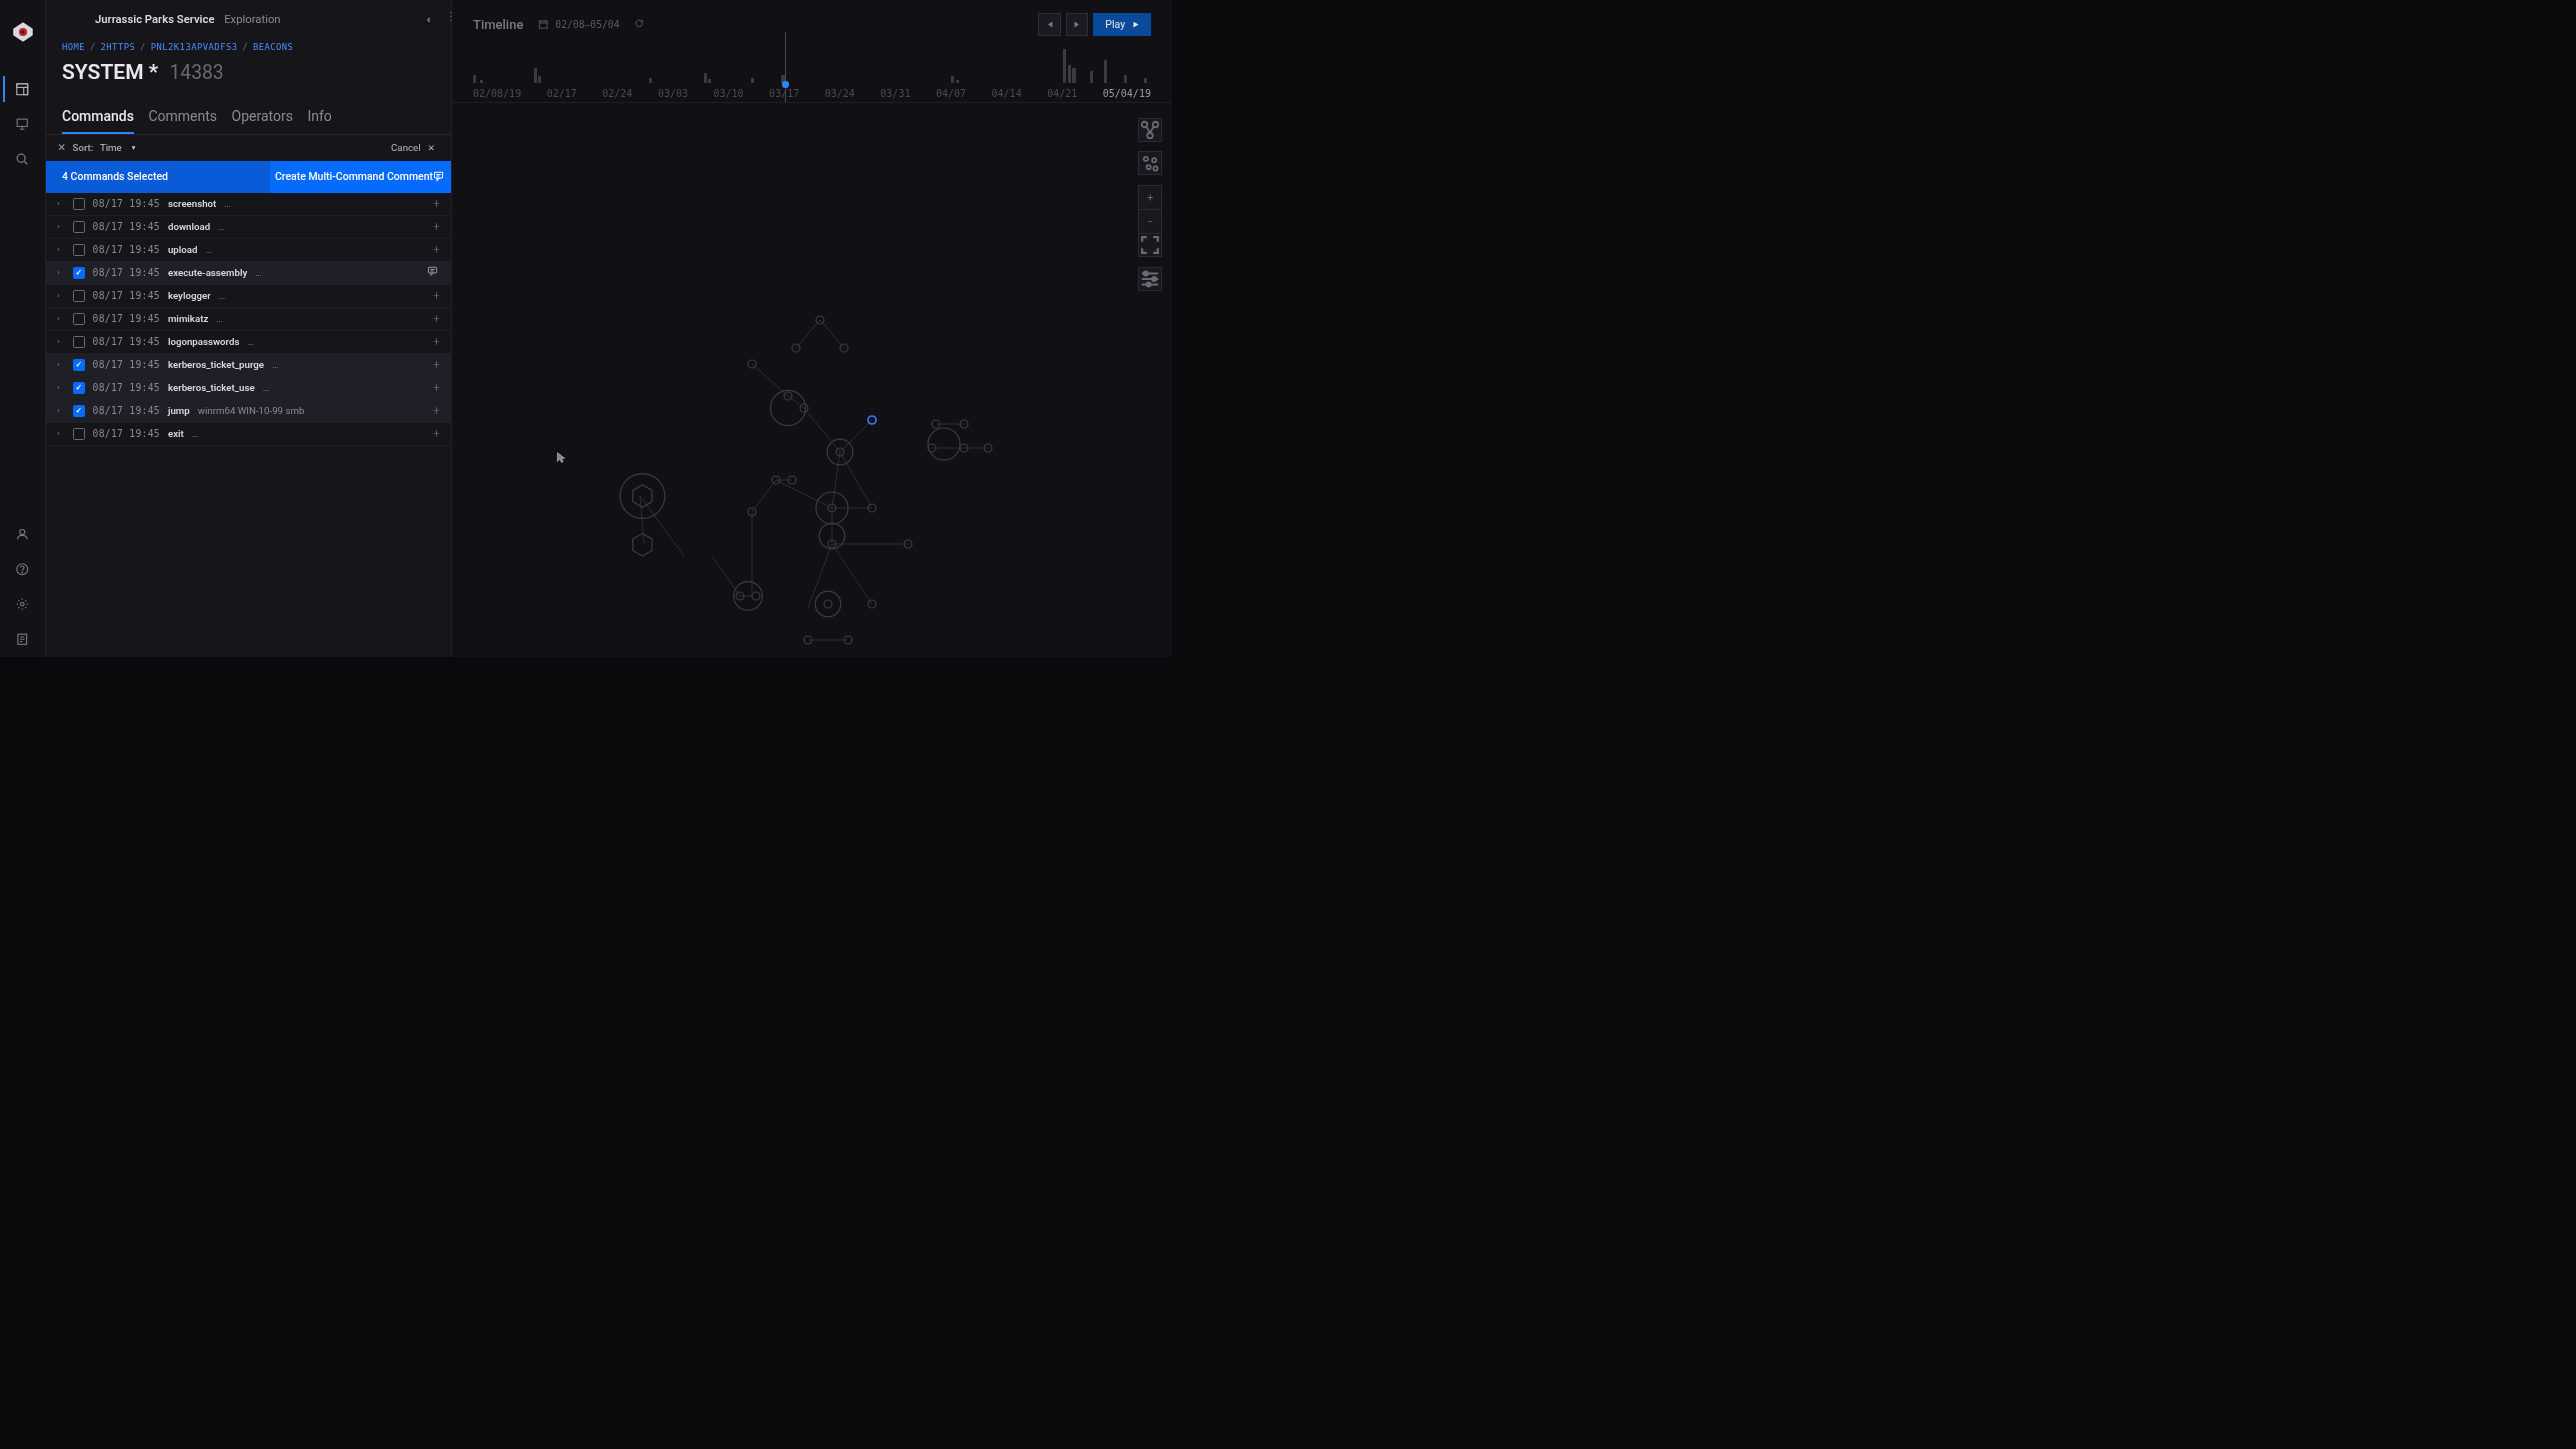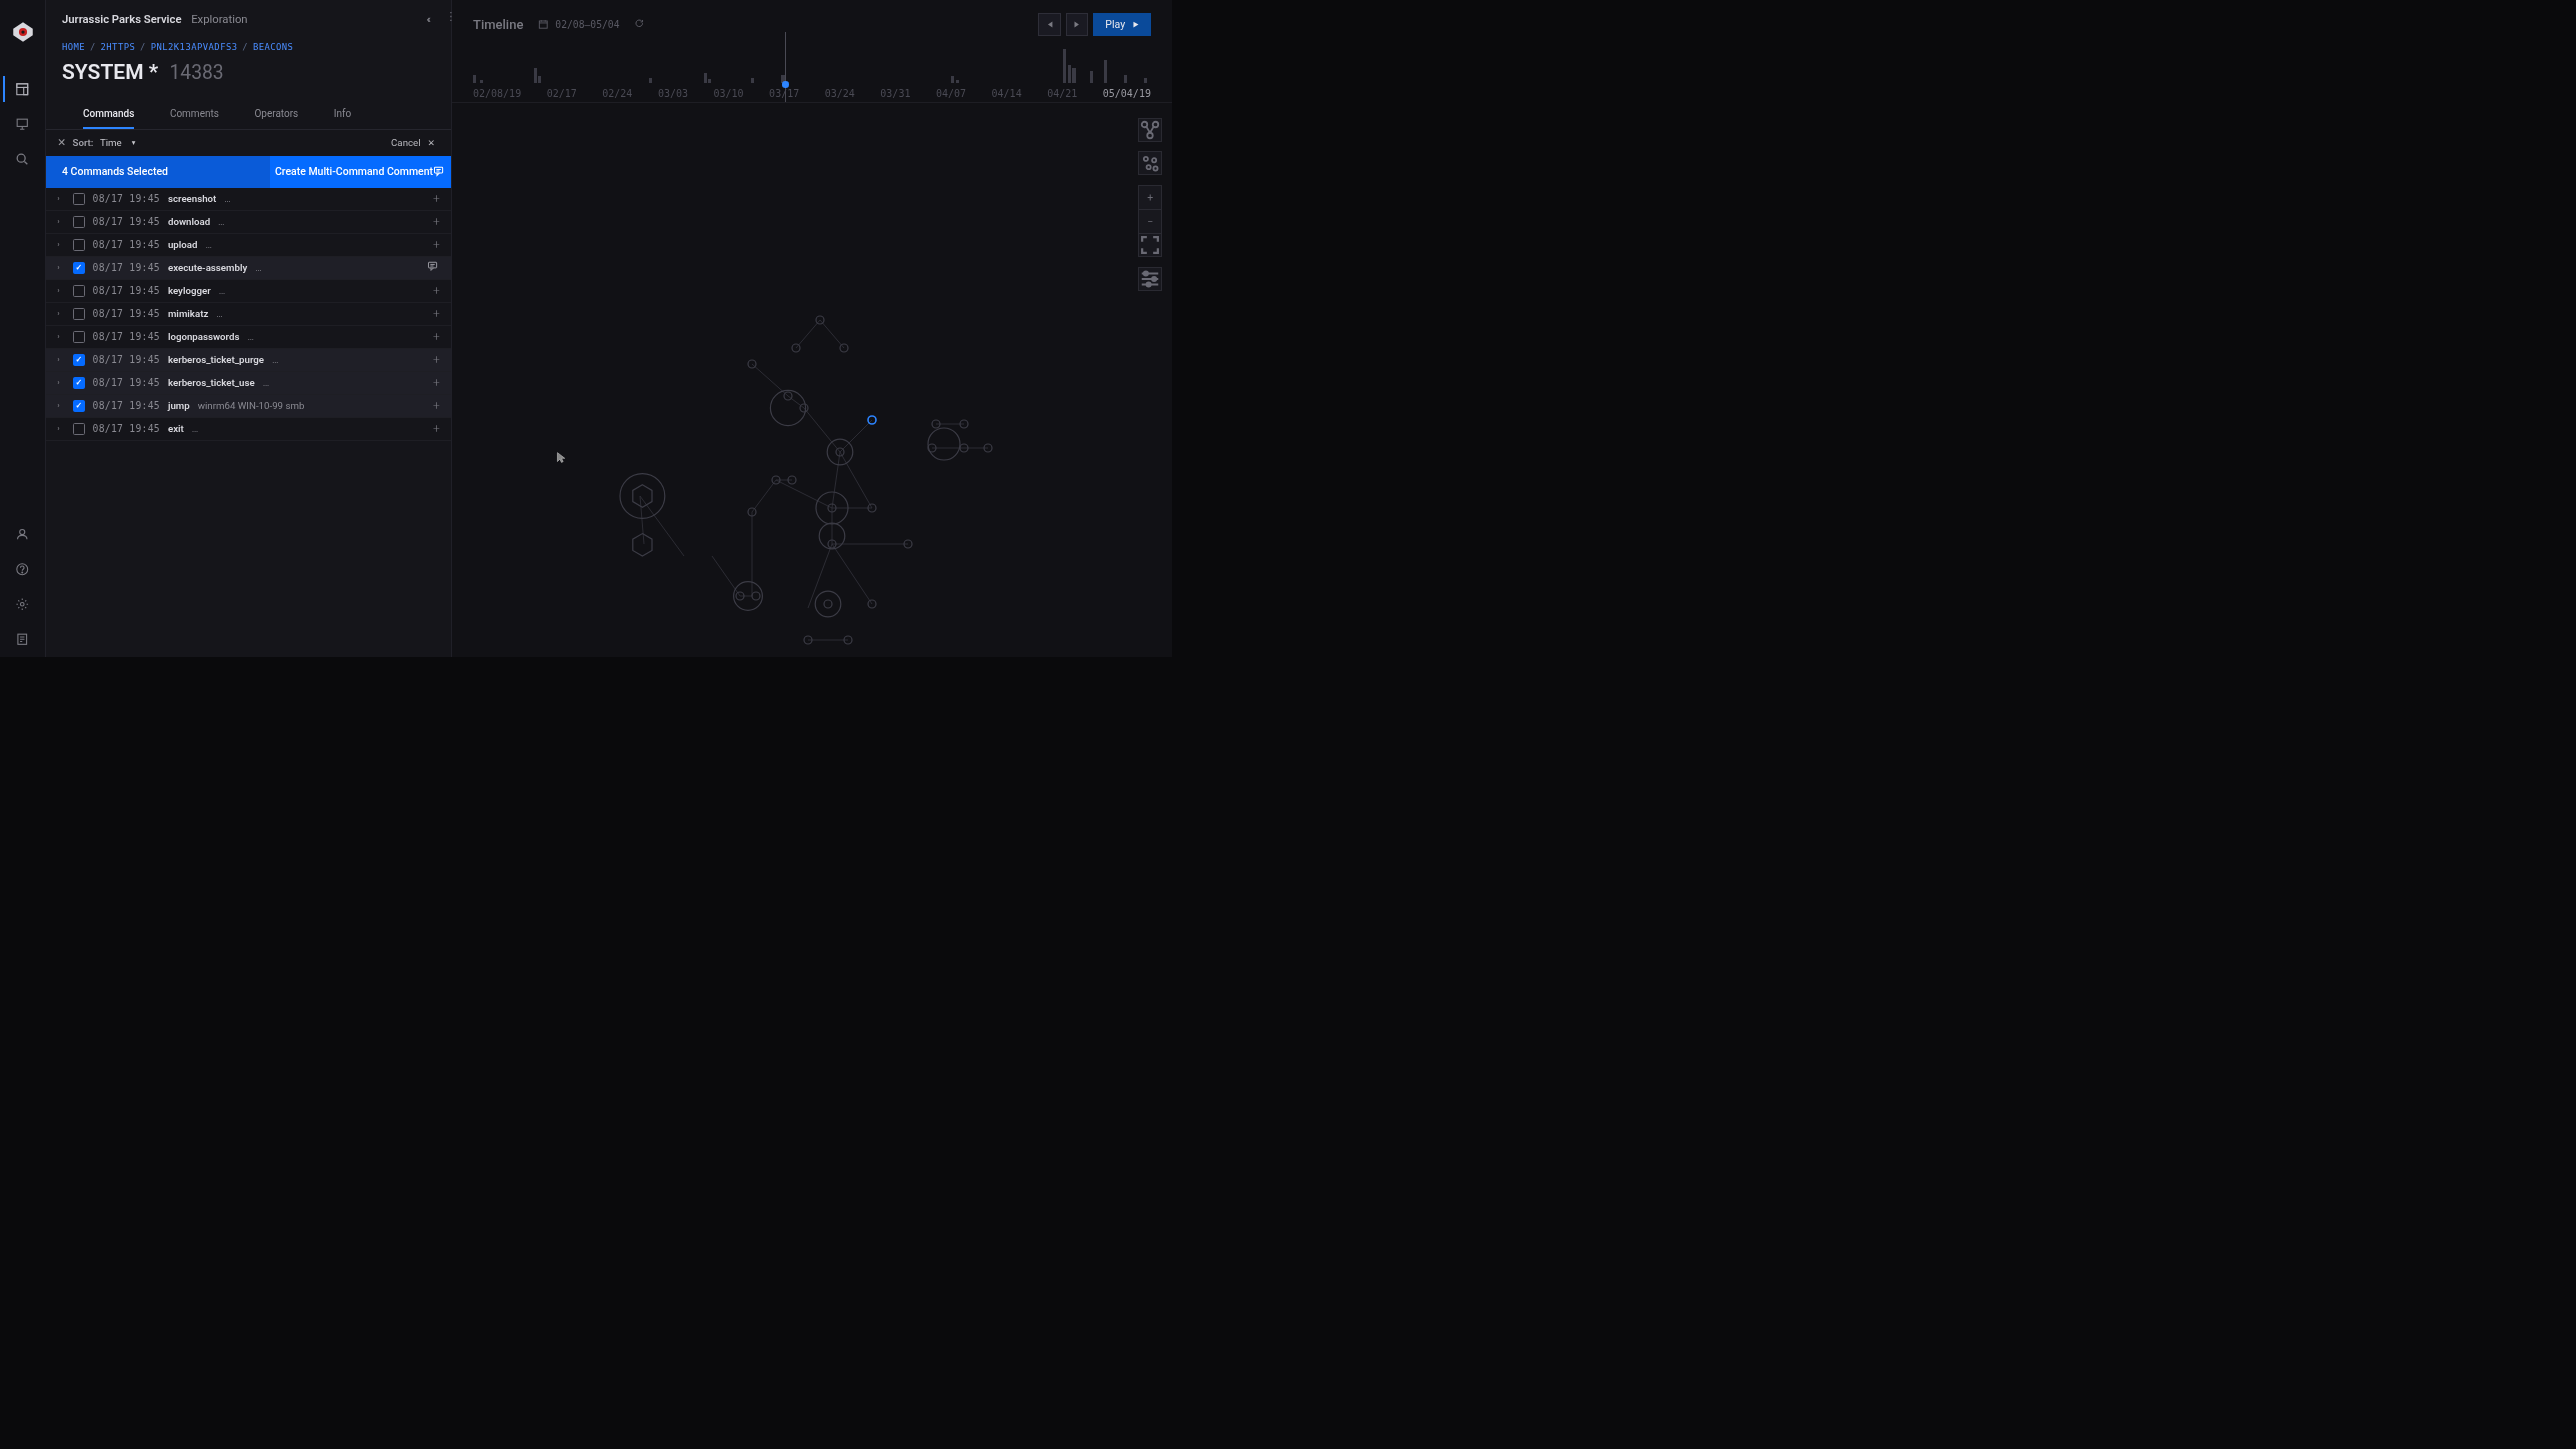--- a/index.html
+++ b/index.html
@@ -54,44 +54,43 @@
   border-right: 0.8px solid #202028;
   position: relative;
 }
 .sb-header {
   padding: 13px 16px 6.4px 16px;
 }
 .sb-title-row {
   display: flex; align-items: center; justify-content: space-between;
   margin-bottom: 16px;
 }
-.sb-title-text { display: flex; align-items: baseline; gap: 9.7px; }
+.sb-title-text { display: flex; align-items: baseline; gap: 9.7px; margin-left: 33px; }
 .sb-app-title { font-size: 11.3px; font-weight: 600; color: #d8d8de; }
 .sb-app-sub { font-size: 11.3px; color: #8a8a92; }
 .sb-collapse { color: #8a8a92; cursor: pointer; font-size: 11.3px; letter-spacing: -2.4px; padding-right: 6.4px;}
 .breadcrumb {
   font-family: "SFMono-Regular", Consolas, monospace;
   font-size: 8.9px;
   letter-spacing: 0.05em;
   color: #4a8dff;
   margin-bottom: 8px;
 }
 .breadcrumb span { text-transform: uppercase; }
 .breadcrumb .sep { color: #5a6a8a; margin: 0 4.8px; }
 .page-title { display: flex; align-items: baseline; gap: 11.3px; margin-bottom: 11.3px; }
 .page-title h1 { font-size: 21px; font-weight: 600; color: #e8e8ee; }
 .page-title .muted { font-size: 19.3px; color: #6a6a74; font-weight: 400; }
 
 .tabs {
   display: flex; gap: 14.5px; padding: 0 16px; border-bottom: 0.8px solid #26262e;
 }
 .tab {
-  padding: 6.4px 0 8px 0; font-size: 10px; color: #8a8a92; cursor: pointer;
+  padding: 6.4px 0 8px 0; font-size: 14px; color: #8a8a92; cursor: pointer;
   border-bottom: 2.4px solid transparent;
-  margin-left: 21px;
 }
 .tab.active { color: #e8e8ee; border-bottom-color: #2d85ff; font-weight: 500; }
 
 .sort-row {
   display: flex; align-items: center; justify-content: space-between;
   padding: 6.4px 16px 6.4px 11.3px; font-size: 9.7px;
 }
 .sort-left { display: flex; align-items: center; gap: 6.4px; color: #a0a0a8; }
 .sort-left .x { color: #9a9aa0; cursor: pointer; font-size: 10.5px; }
 .sort-label { font-weight: 600; }

